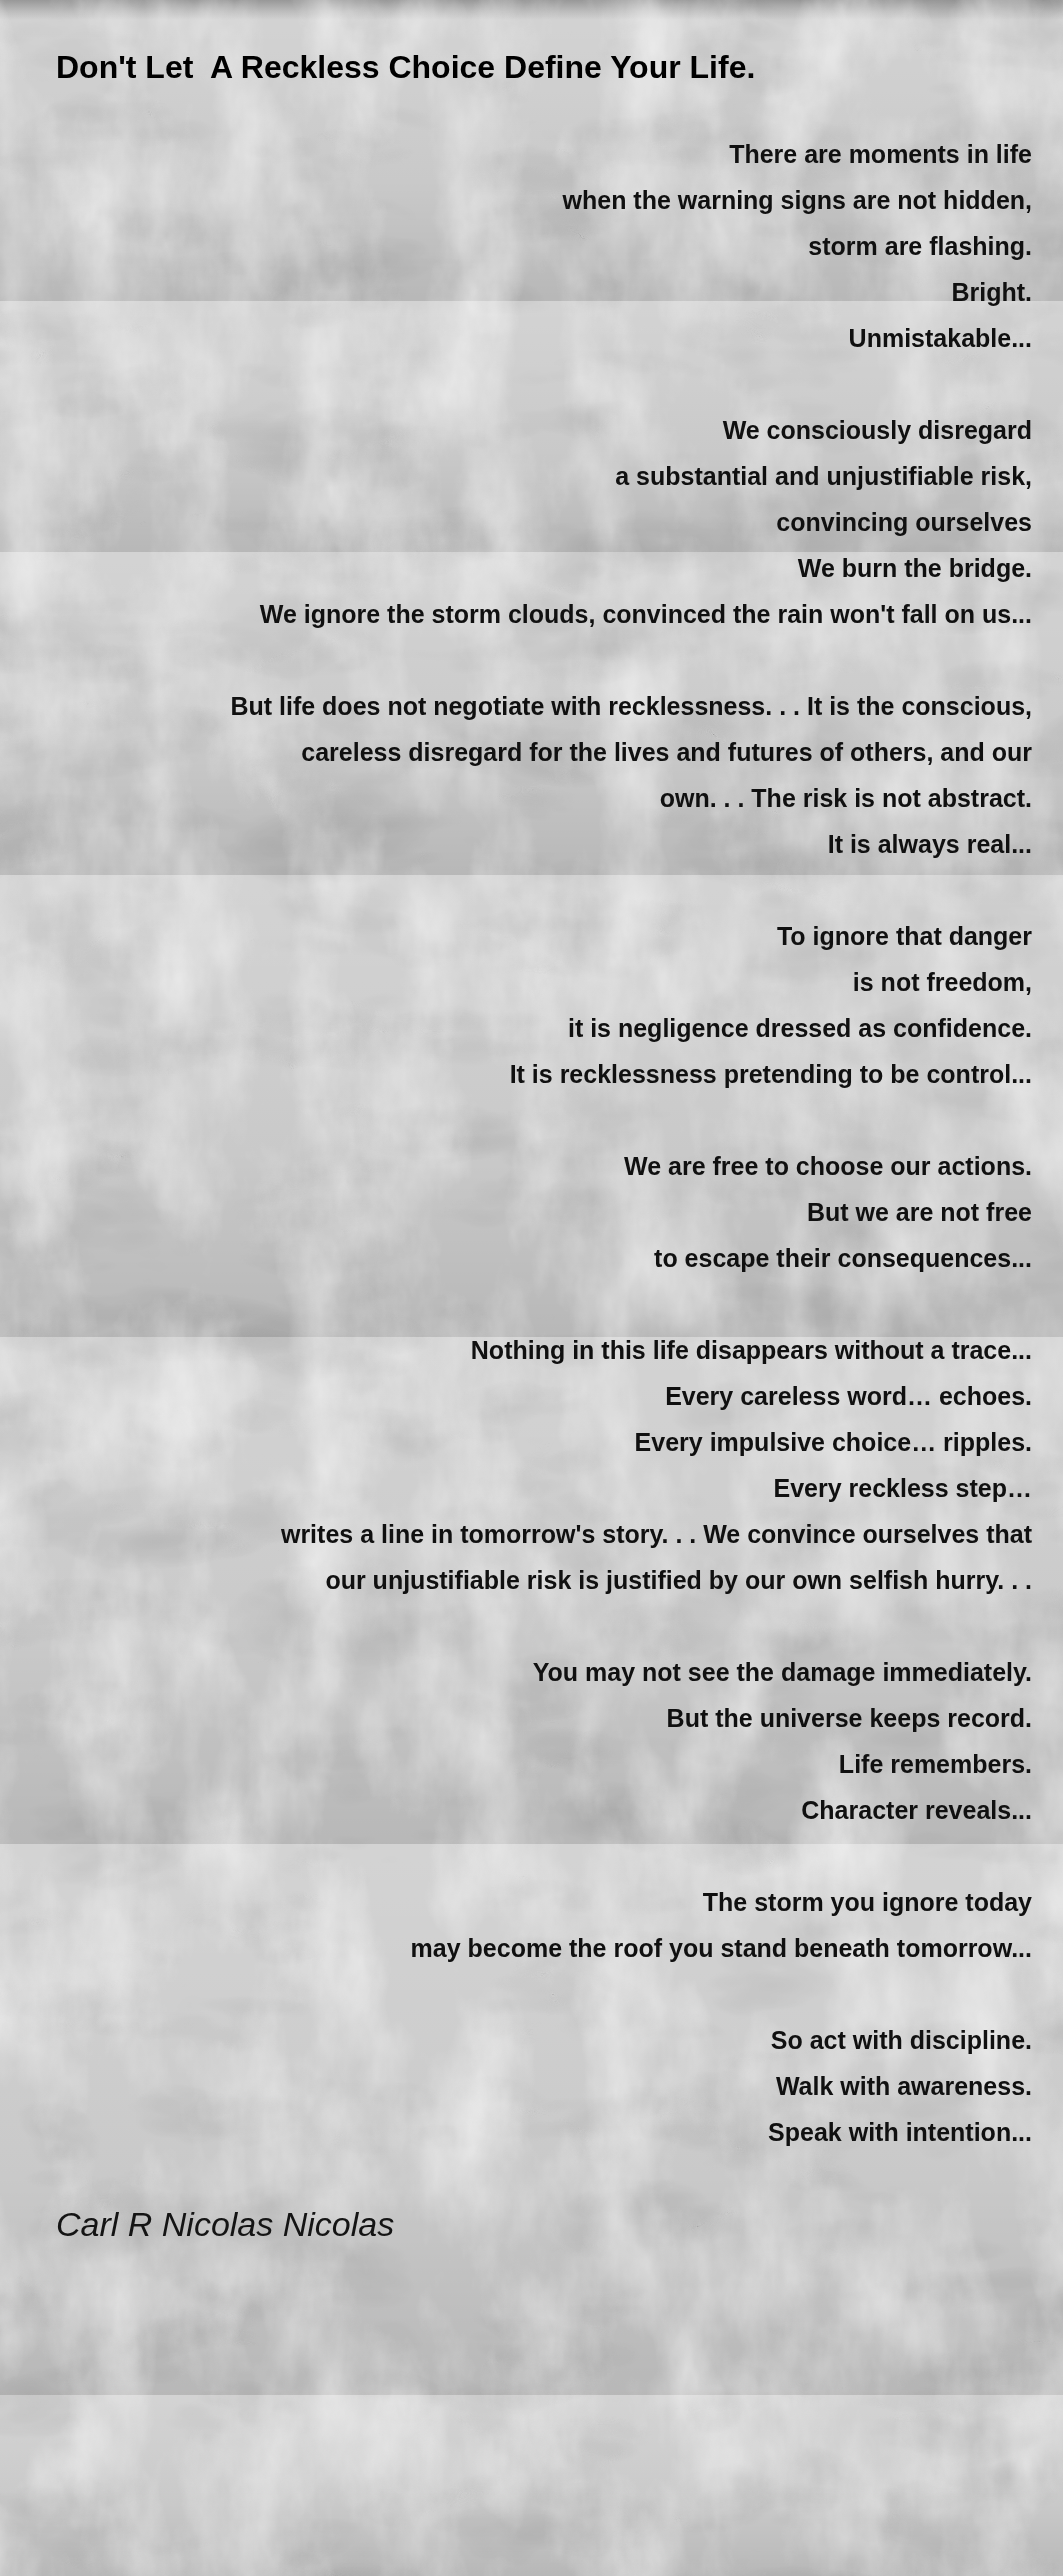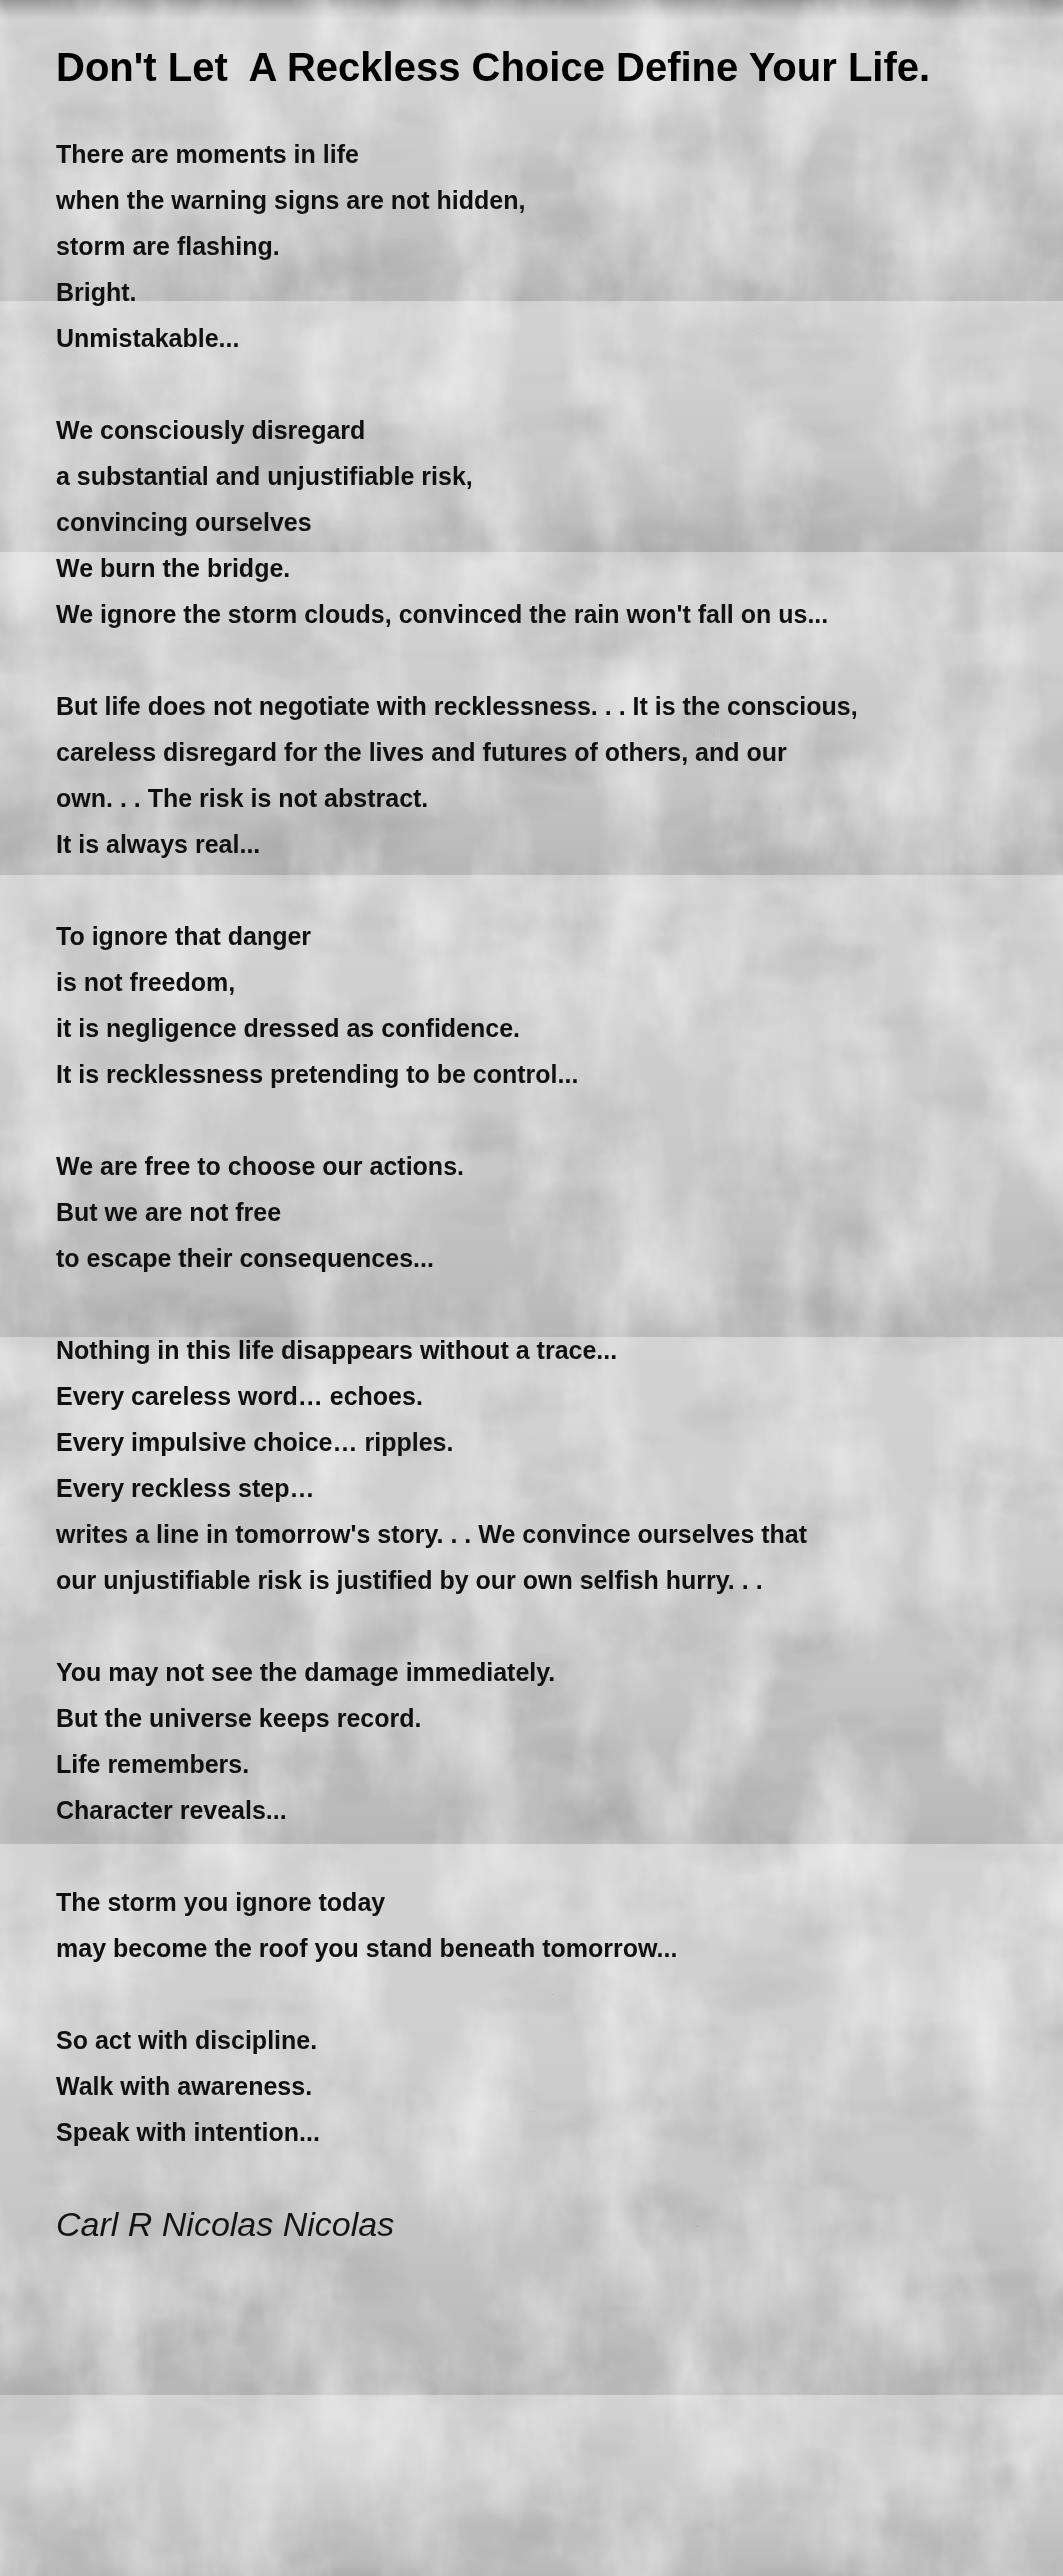--- a/index.html
+++ b/index.html
@@ -53,28 +53,29 @@
   
   .content {
     position: absolute;
     inset: 0;
     z-index: 2;
     padding: 44px 32px 0 56px;
     box-sizing: border-box;
   }
   .poem-title {
     margin: 0 0 41px 0;
-    font-size: 40px;
+    font-size: 32px;
     font-weight: bold;
     line-height: 46px;
     color: #000000;
     white-space: pre;
   }
   .stanza {
     margin: 0 0 46px 0;
+    text-align: right;
   }
   .line {
     font-size: 25px;
     font-weight: bold;
     line-height: 46px;
     color: #101010;
     white-space: pre;
   }
   .author {
     margin-top: 46px;

